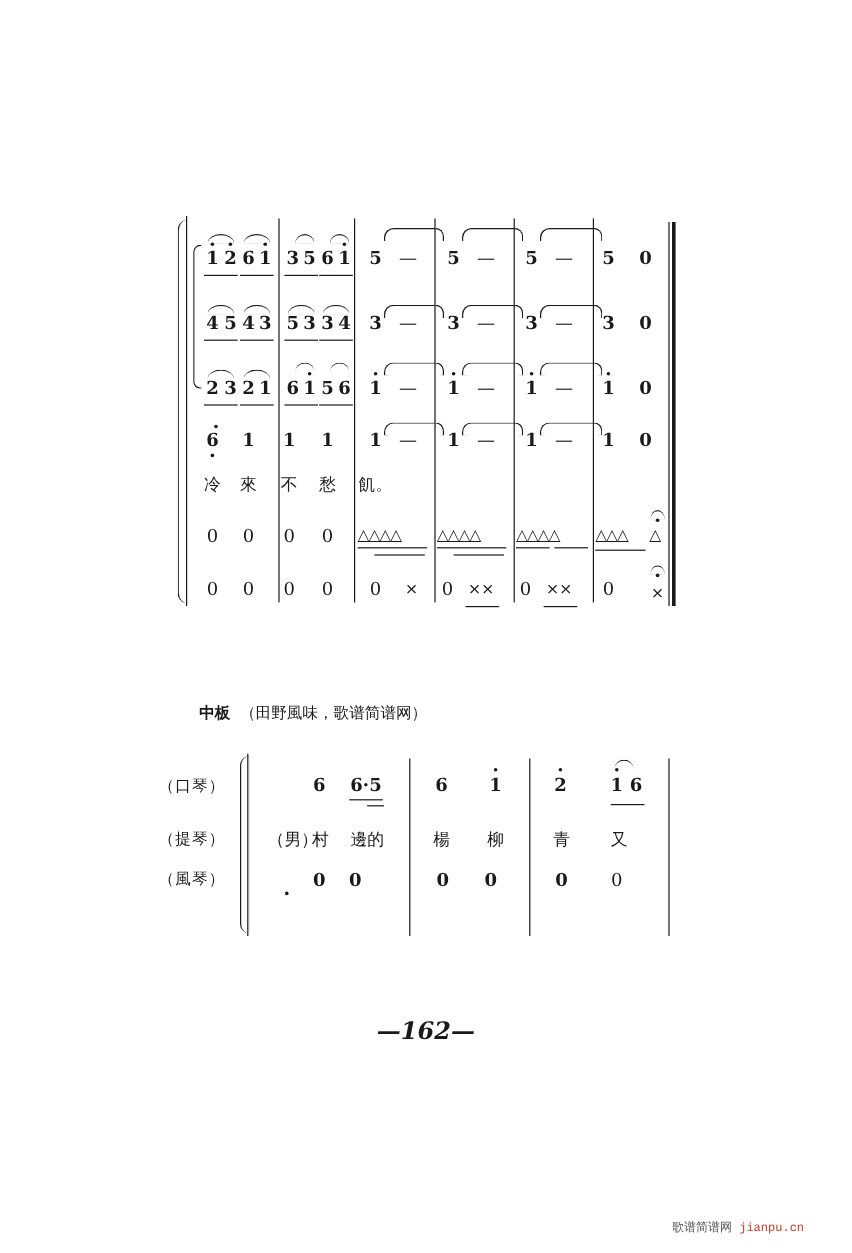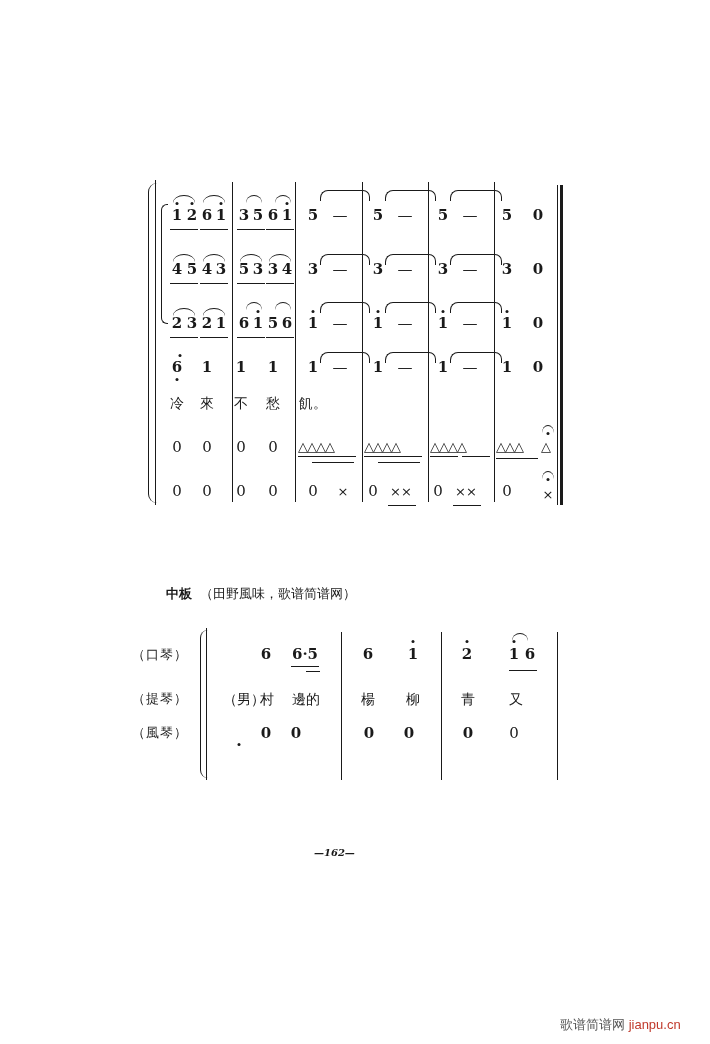--- a/index.html
+++ b/index.html
@@ -13,22 +13,22 @@
     .ul { position: absolute; height: 1.4px; background: #1a1a1a; }
     .vbar { position: absolute; width: 1.4px; background: #1a1a1a; }
     .slur { position: absolute; height: 7px; border-top: 1.4px solid #1a1a1a; border-radius: 50% 50% 0 0 / 100% 100% 0 0; }
     .tie { position: absolute; height: 10px; border-top: 1.4px solid #1a1a1a; border-left: 1.4px solid #1a1a1a; border-radius: 8px 0 0 0; }
     .tie-end { position: absolute; width: 6px; height: 10px; border-top: 1.4px solid #1a1a1a; border-right: 1.4px solid #1a1a1a; border-radius: 0 8px 0 0; }
     .lyric { position: absolute; font-size: 14px; transform: translateX(-50%); white-space: nowrap; }
     .tri { position: absolute; font-size: 13px; line-height: 1; white-space: nowrap; letter-spacing: -1px; font-family: "DejaVu Sans", sans-serif; }
     .x { position: absolute; font-size: 13px; transform: translateX(-50%); font-family: "DejaVu Sans", sans-serif; }
     .label { position: absolute; font-size: 13px; letter-spacing: 1px; white-space: nowrap; }
     .title { position: absolute; font-size: 13px; font-weight: bold; white-space: nowrap; }
-    .page-num { position: absolute; font-size: 10px; font-style: italic; font-weight: bold; }
-    .watermark { position: absolute; font-size: 13px; color: #555; font-family: Liberation Sans, sans-serif; white-space: nowrap; }
+    .page-num { position: absolute; font-size: 20px; font-style: italic; font-weight: bold; }
+    .watermark { position: absolute; font-size: 10px; color: #555; font-family: Liberation Mono, monospace; white-space: nowrap; }
     .watermark .en { color: #c0392b; }
     .brace-outer { position: absolute; border-left: 1.6px solid #1a1a1a; border-radius: 12px 0 0 12px; }
     .brace-inner { position: absolute; border-left: 1.4px solid #1a1a1a; border-top: 1.4px solid #1a1a1a; border-bottom: 1.4px solid #1a1a1a; width: 6px; border-radius: 6px 0 0 6px; }
   </style>
 </head>
 <body>
 
 <div>
 
   <div class="brace-outer" style="left:148px;top:183px;width:8px;height:320px;"></div>

